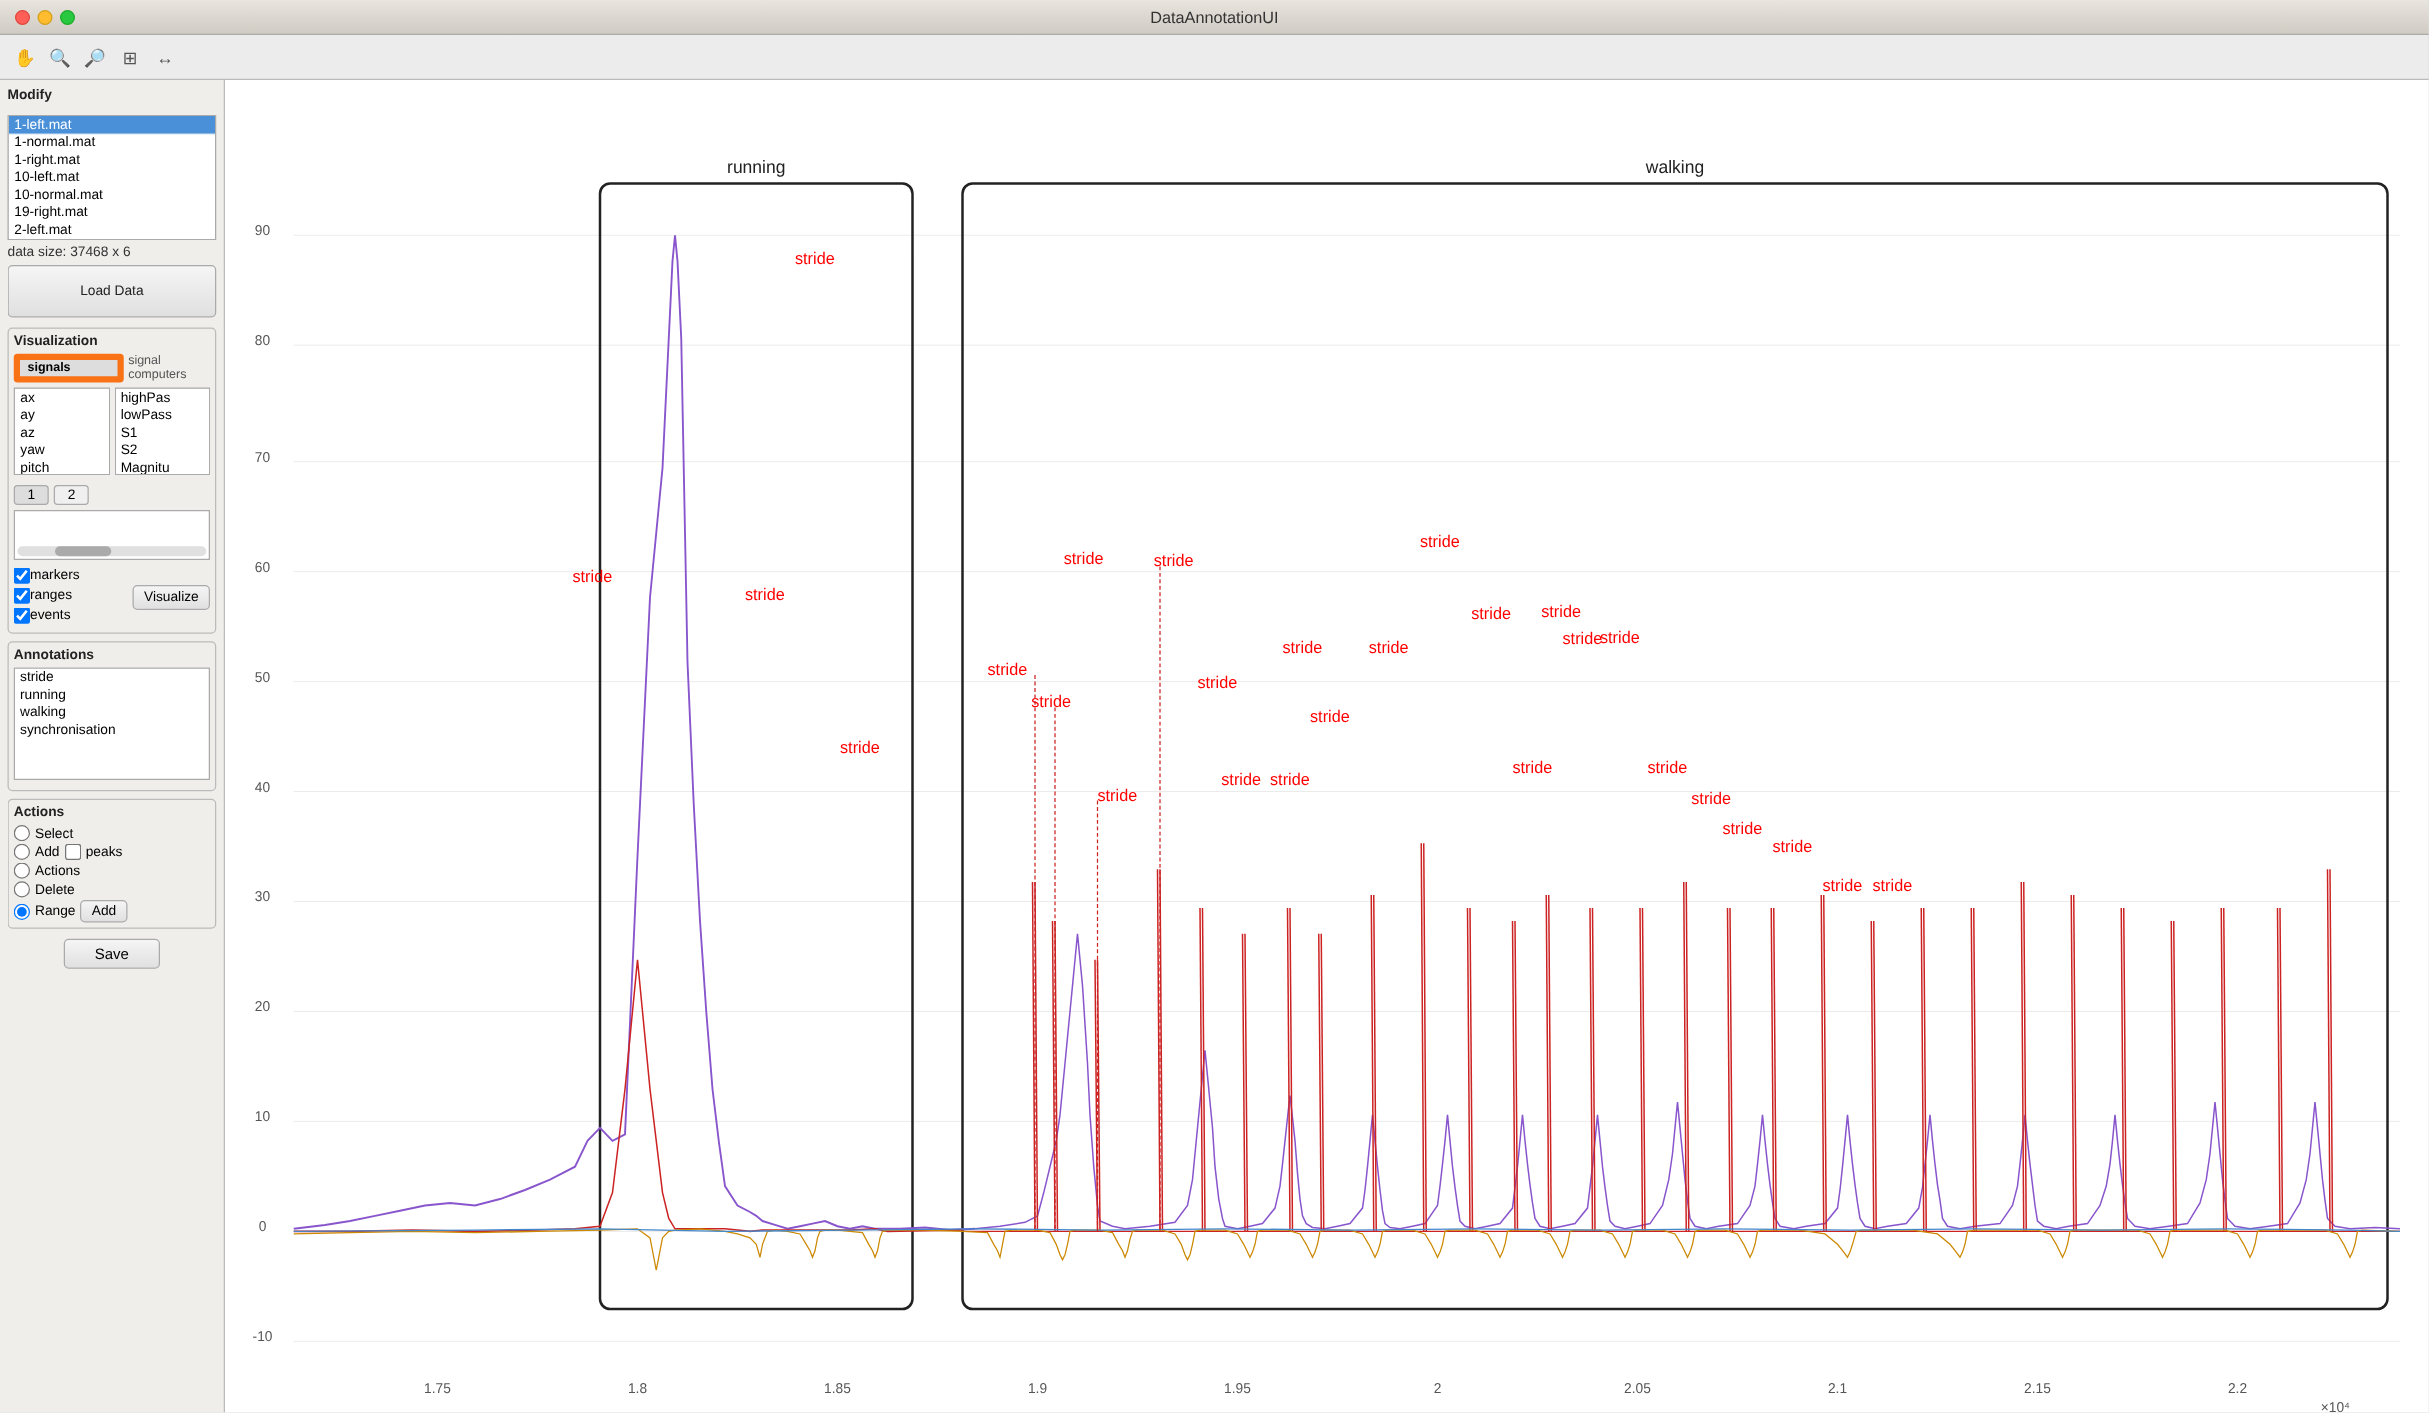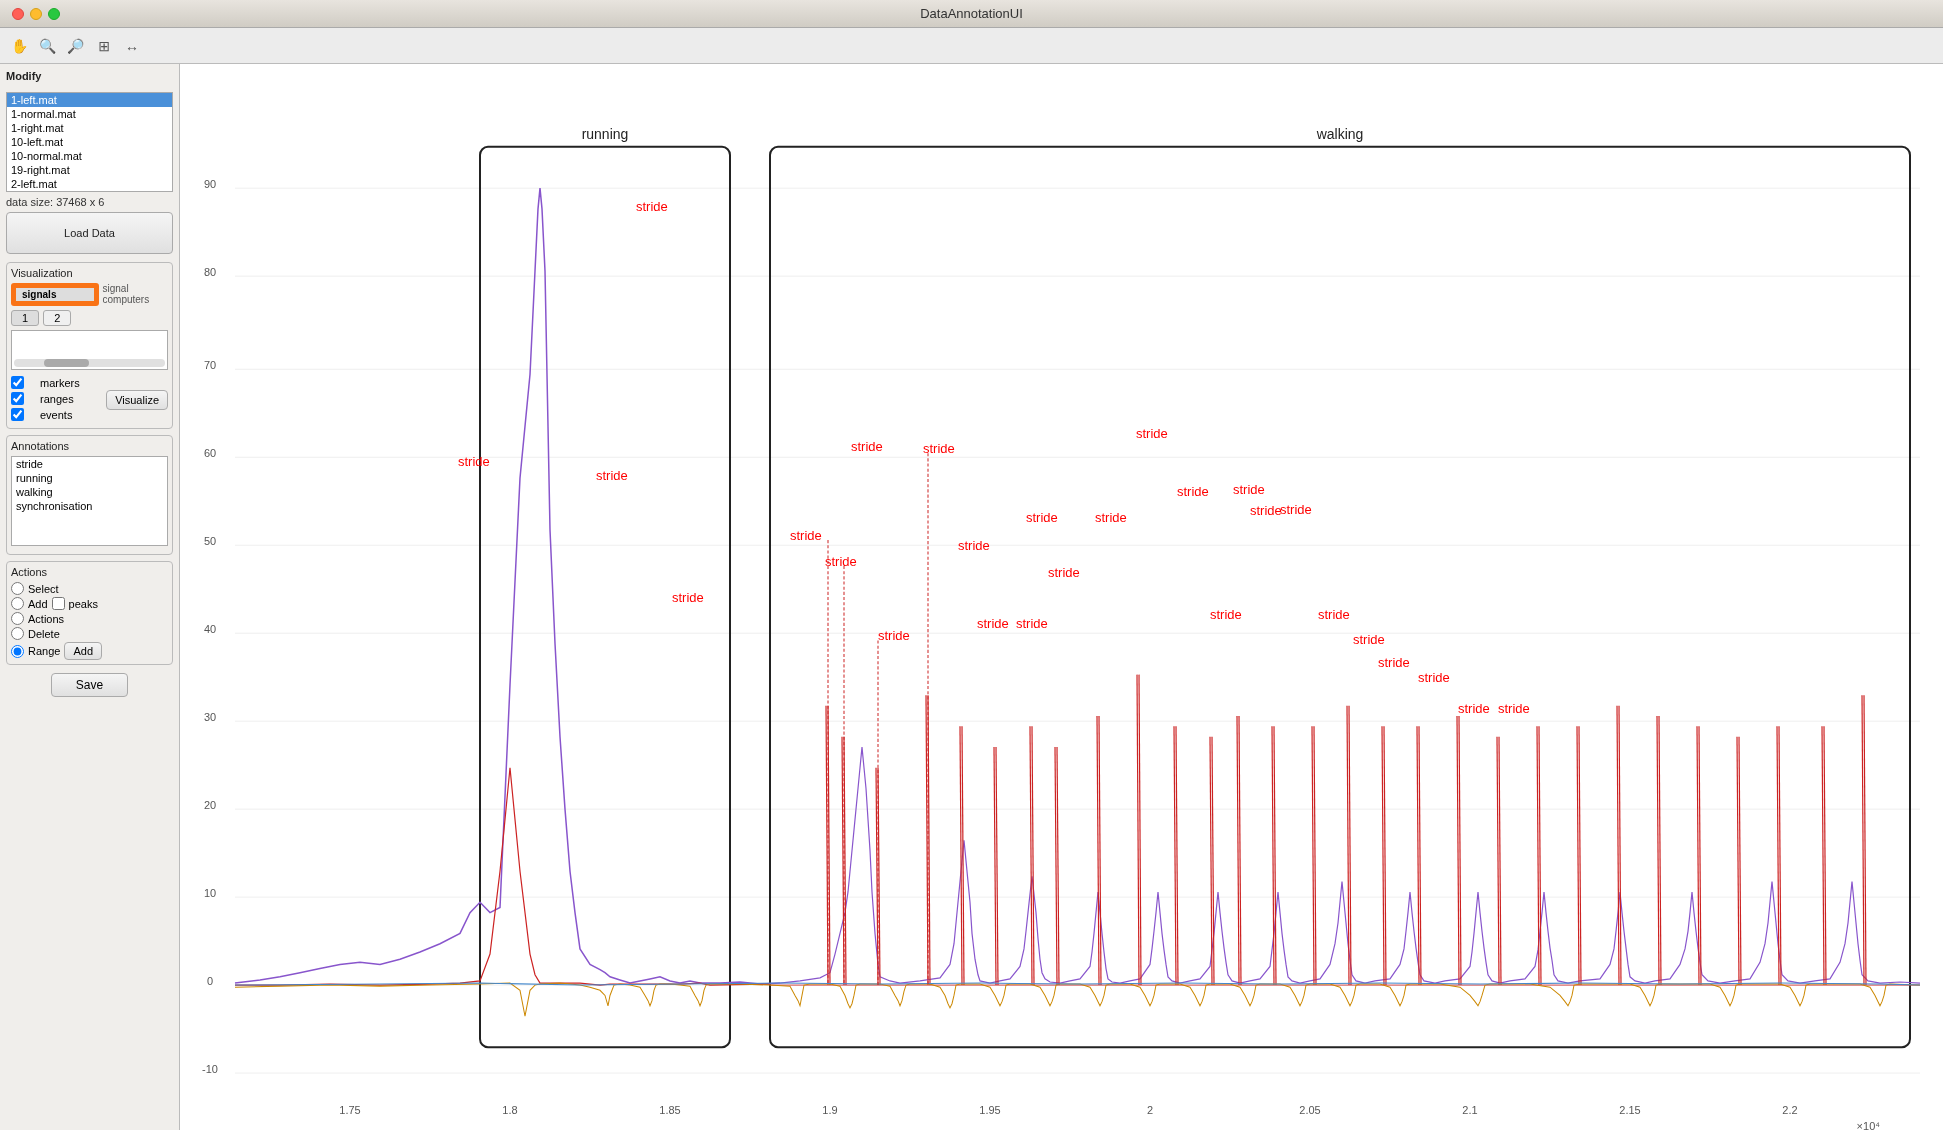--- a/index.html
+++ b/index.html
@@ -108,21 +108,21 @@
       color: #222;
     }
     .section-box {
       border: 1px solid #bbb;
       border-radius: 4px;
       padding: 4px;
       margin-bottom: 6px;
     }
     .section-box-title {
       font-size: 11px;
-      font-weight: normal;
+      font-weight: bold;
       margin-bottom: 4px;
       color: #222;
     }
     .viz-tab {
       font-size: 10px;
       border: 5px solid #f97316;
       border-radius: 3px;
       padding: 1px 6px;
       cursor: pointer;
       background: #f0f0f0;
@@ -176,22 +176,21 @@
     .preview-thumb {
       position: absolute;
       left: 20%;
       width: 30%;
       height: 100%;
       background: #aaa;
       border-radius: 4px;
     }
     .checkbox-row {
       display: flex;
-      align-items: center;
-      gap: 16px;
+      gap: 0;
       margin-bottom: 3px;
     }
     .checkbox-row input { margin: 0; }
     .visualize-btn {
       background: linear-gradient(to bottom, #f5f5f5, #e0e0e0);
       border: 1px solid #aaa;
       border-radius: 4px;
       padding: 3px 8px;
       font-size: 11px;
       cursor: pointer;
@@ -305,20 +304,38 @@
     </div>
     <div class="data-size">data size: 37468 x 6</div>
     <button class="btn" style="width:100%;margin-bottom:8px;">Load Data</button>
 
     
     <div class="section-box">
       <div class="section-box-title">Visualization</div>
       <div class="two-col">
         <div class="viz-tab active">signals</div>
         <div style="font-size:10px;color:#555;">signal<br>computers</div>
+      </div>
+      <div style="display:flex;gap:4px;margin-bottom:4px;">
+        <div class="signal-list" style="flex:1;">
+          <div class="signal-item">ax</div>
+          <div class="signal-item">ay</div>
+          <div class="signal-item">az</div>
+          <div class="signal-item">yaw</div>
+          <div class="signal-item">pitch</div>
+
+        </div>
+        <div class="comp-list" style="flex:1;">
+          <div class="comp-item">highPas</div>
+          <div class="comp-item">lowPass</div>
+          <div class="comp-item">S1</div>
+          <div class="comp-item">S2</div>
+          <div class="comp-item">Magnitu</div>
+
+        </div>
       </div>
       <div class="num-btns">
         <div class="num-btn active">1</div>
         <div class="num-btn">2</div>
       </div>
       <div class="preview-box">
         <div class="preview-scrollbar">
           <div class="preview-thumb"></div>
         </div>
       </div>

